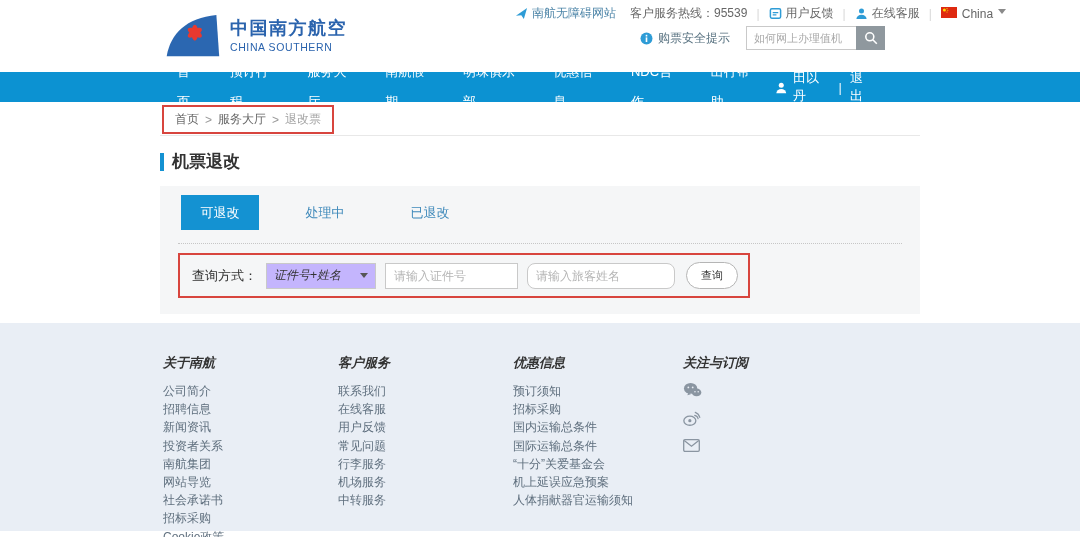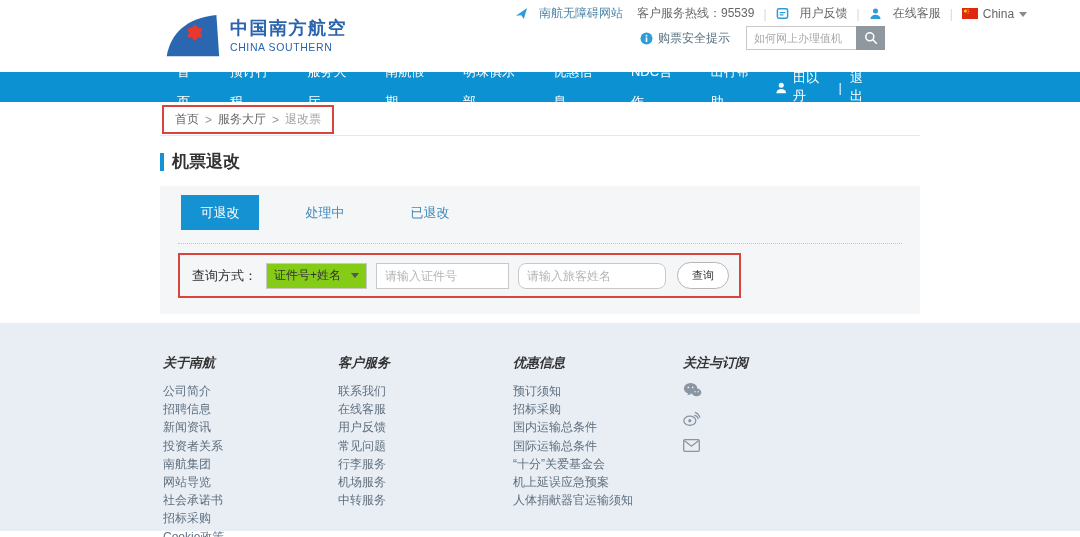--- a/index.html
+++ b/index.html
@@ -7,25 +7,25 @@
   .page { width:1080px; height:537px; position:relative; background:#fff; overflow:hidden; }
 
   
   .topbar { height:72px; position:relative; background:#fff; }
   .logo { position:absolute; left:163px; top:13px; display:flex; align-items:center; gap:9px; cursor:pointer; }
   .logo svg { width:58px; height:45px; display:block; }
   .logo-cn { font-size:18px; font-weight:bold; color:#2a63ad; letter-spacing:1.5px; line-height:1.2; }
   .logo-en { font-size:10.5px; color:#2a63ad; letter-spacing:0.6px; margin-top:1px; }
 
   .util1 { position:absolute; top:5px; left:515px; display:flex; align-items:center; font-size:12px; color:#666; white-space:nowrap; }
-  .util-link { display:flex; align-items:center; gap:11px; color:#666; cursor:pointer; }
+  .util-link { display:flex; align-items:center; gap:4px; color:#666; cursor:pointer; }
   .util-link.blue { color:#4d85a8; }
   .u-sep { color:#d8d8d8; margin:0 9px; }
   .hotline { margin-left:14px; color:#666; }
-  .region { display:flex; align-items:center; gap:5px; cursor:pointer; color:#666; }
+  .region { display:flex; gap:5px; cursor:pointer; color:#666; }
   .caret-down { width:0; height:0; border-left:4px solid transparent; border-right:4px solid transparent; border-top:5px solid #8a8a8a; margin-top:2px; }
 
   .util2 { position:absolute; top:26px; left:640px; display:flex; align-items:center; gap:16px; }
   .safety { display:flex; align-items:center; gap:5px; font-size:12px; color:#56707f; cursor:pointer; }
   .searchwrap { display:flex; align-items:stretch; }
   .search-input { width:110px; height:24px; border:1px solid #c9c9c9; border-right:none; padding:4px 7px; font-size:11px; color:#333; outline:none; }
   .search-input::placeholder { color:#a9a9a9; }
   .search-btn { width:29px; height:24px; background:#8f989e; border:none; display:flex; align-items:center; justify-content:center; cursor:pointer; }
 
   
@@ -48,21 +48,21 @@
   .title-bar { width:4px; height:18px; background:#1492d2; }
   .page-title h1 { font-size:17px; color:#333; font-weight:bold; }
 
   .panel { margin-top:13px; background:#f5f6f7; padding:9px 0 16px 0; }
   .tabs { display:flex; margin-left:21px; }
   .tab { min-width:78px; text-align:center; line-height:27px; font-size:13px; color:#3e89ba; cursor:pointer; margin-right:27px; padding:4px 8px; }
   .tab.active { background:#1492d2; color:#fff; }
   .dotted { border-top:1px dotted #c6c6c6; margin:13px 18px 0 18px; }
   .form-box { display:inline-flex; align-items:center; gap:9px; border:2px solid #d8453e; margin:9px 0 0 18px; padding:7px 10px 7px 12px; background:transparent; }
   .form-label { font-size:13px; color:#333; white-space:nowrap; }
-  .select { width:101px; height:26px; border:1px solid #c9c9c9; background:#84cc16; display:flex; align-items:center; justify-content:space-between; padding:0 7px; font-size:12px; color:#333; cursor:pointer; }
+  .select { width:110px; height:26px; border:1px solid #c9c9c9; background:#c4b5fd; display:flex; align-items:center; justify-content:space-between; padding:0 7px; font-size:12px; color:#333; cursor:pointer;font-style:italic; }
   .select-caret { width:0; height:0; border-left:4px solid transparent; border-right:4px solid transparent; border-top:5px solid #555; }
   .tinput { height:26px; border:1px solid #c9c9c9; padding:0 8px; font-size:12px; color:#333; outline:none; background:#fff; }
   .tinput::placeholder { color:#b5b5b5; }
   .tinput.id { width:133px; }
   .tinput.name { width:148px;border-radius:8px; }
   .query-btn { border:1px solid #b5b5b5; border-radius:14px; background:#fff; padding:5px 14px; font-size:11px; color:#333; cursor:pointer; margin-left:2px; }
 
   
   .footer { position:absolute; top:323px; left:0; width:1080px; height:208px; background:#e9eef5; }
   .fcols { display:flex; margin-left:163px; padding-top:31px; }

